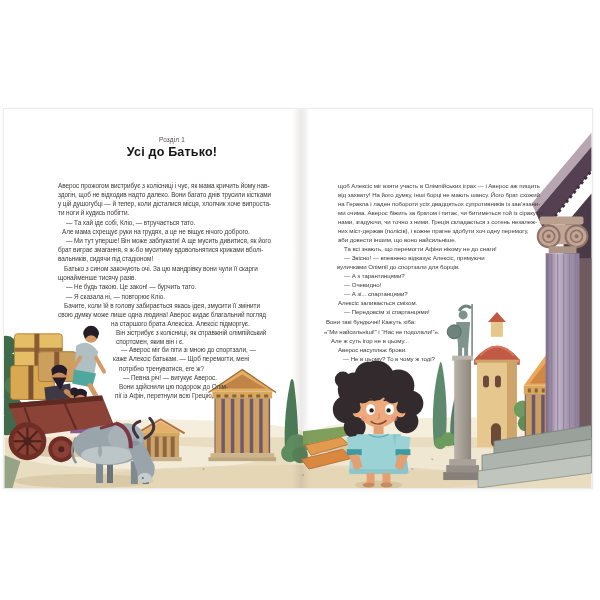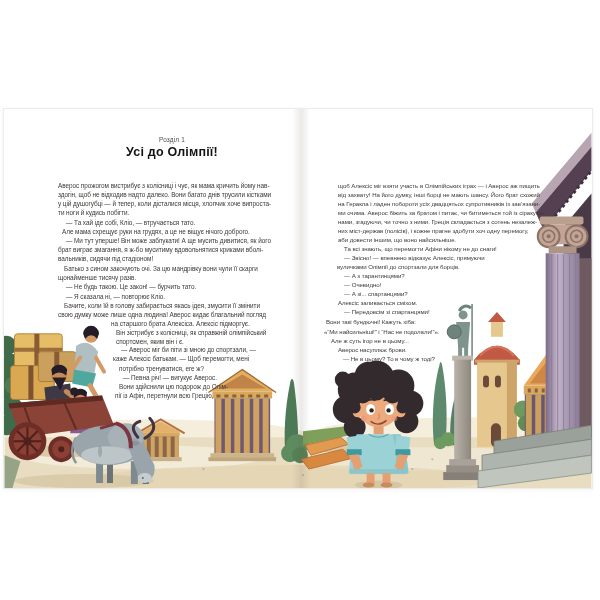--- a/index.html
+++ b/index.html
@@ -354,21 +354,21 @@
       <rect x="364" y="366" width="8" height="11" fill="#e3a072"></rect>
       <rect x="380" y="366" width="8" height="11" fill="#e3a072"></rect>
       <ellipse cx="366" cy="378" rx="6" ry="2.5" fill="#c98a5e"></ellipse>
       <ellipse cx="384" cy="378" rx="6" ry="2.5" fill="#c98a5e"></ellipse>
     </g>
   </svg>
 
   <div class="gutter"></div>
 
   <div class="chapter-label">Розділ 1</div>
-  <div class="chapter-title">Усі до Олімпії!</div>
+  <div class="chapter-title">Усі до Батько!</div>
 
   <div class="tl" style="left:54px;top:72px">Аверос прожогом вистрибує з колісниці і чує, як мама кричить йому нав-</div>
   <div class="tl" style="left:54px;top:81px">здогін, щоб не відходив надто далеко. Вони багато днів трусили кістками</div>
   <div class="tl" style="left:54px;top:90px">у цій душогубці — й тепер, коли дісталися місця, хлопчик хоче випроста-</div>
   <div class="tl" style="left:54px;top:99px">ти ноги й кудись побігти.</div>
   <div class="tl" style="left:62px;top:109px">— Та хай іде собі, Кліо, — втручається тато.</div>
   <div class="tl" style="left:58px;top:118px">Але мама схрещує руки на грудях, а це не віщує нічого доброго.</div>
   <div class="tl" style="left:62px;top:127px">— Ми тут уперше! Він може заблукати! А ще мусить дивитися, як його</div>
   <div class="tl" style="left:54px;top:136px">брат виграє змагання, я ж-бо муситиму вдовольнятися криками вболі-</div>
   <div class="tl" style="left:54px;top:145px">вальників, сидячи під стадіоном!</div>

